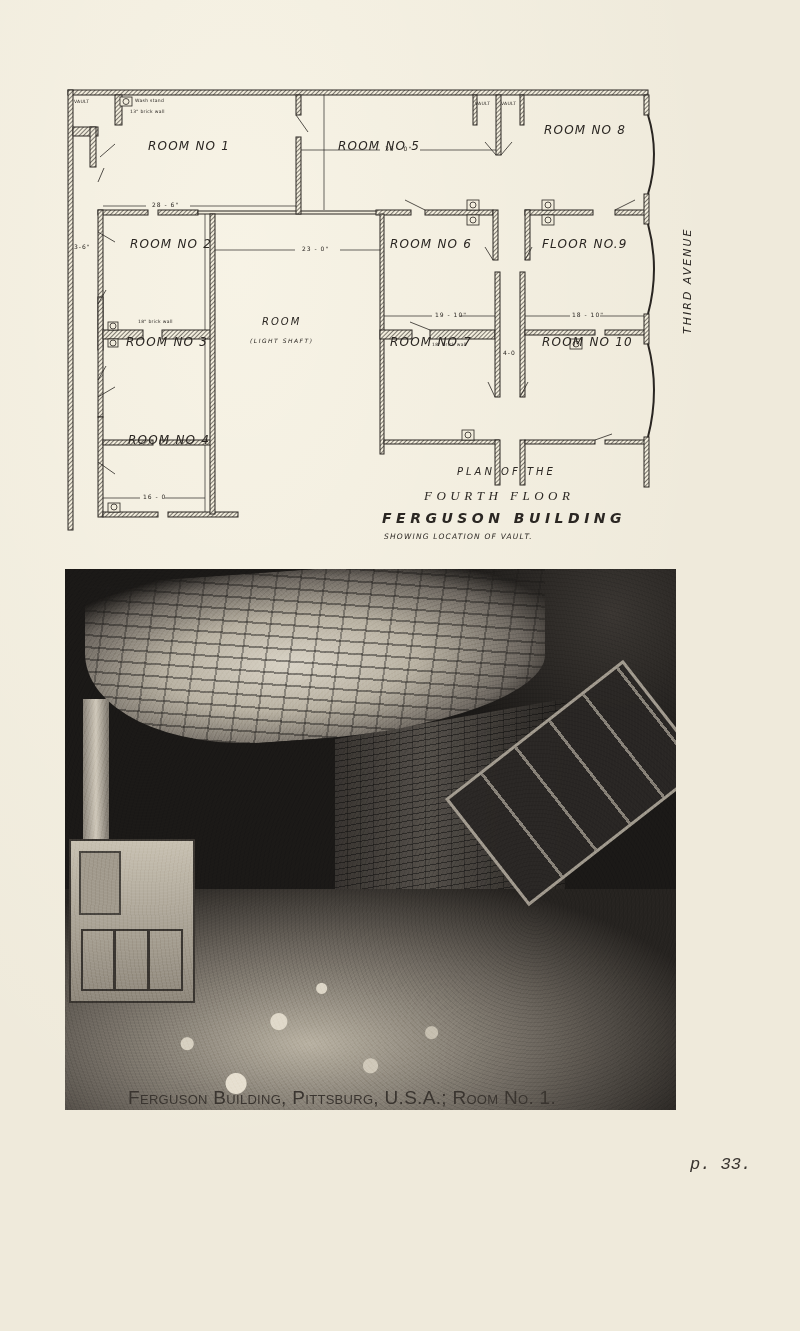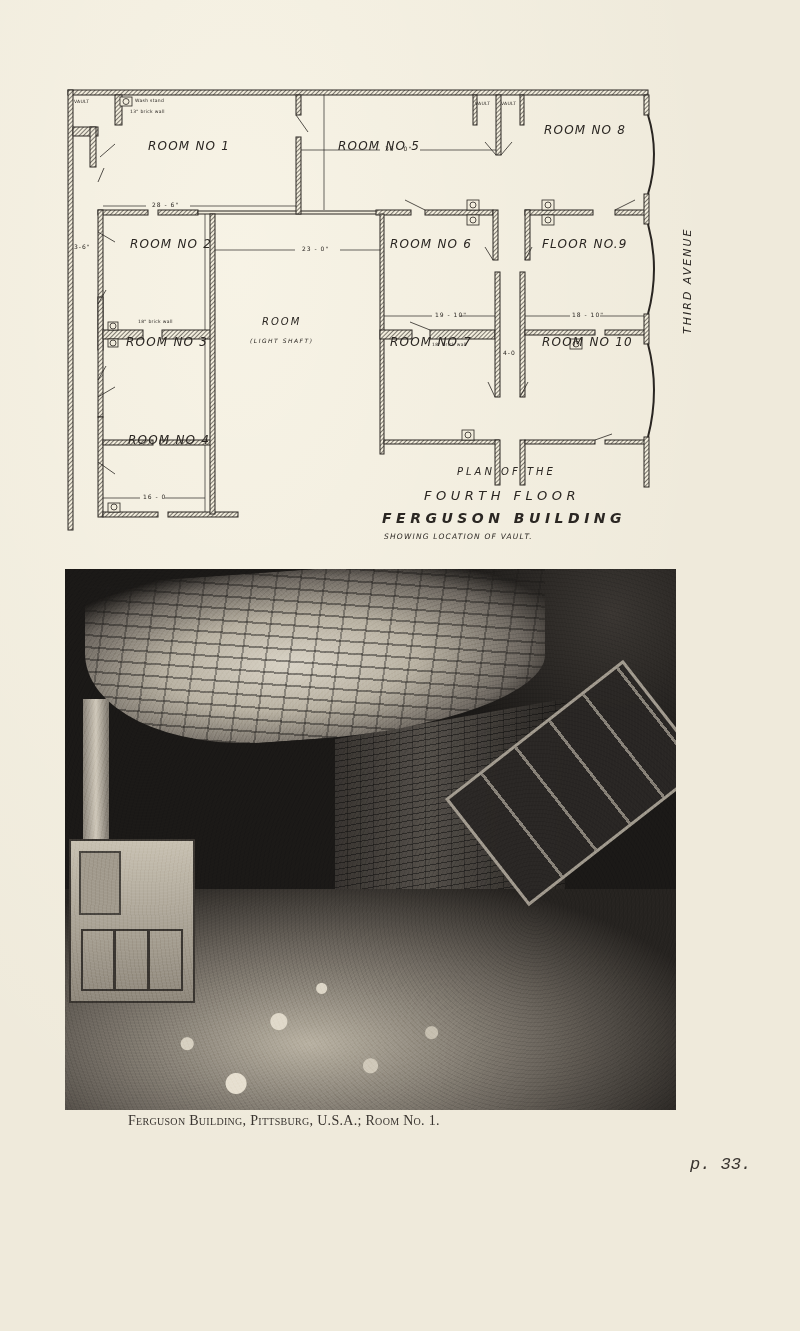--- a/index.html
+++ b/index.html
@@ -40,21 +40,21 @@
     position: absolute; left: 688px; top: 240px;
     transform: rotate(-90deg); transform-origin: left top;
     font-size: 11px; letter-spacing: 2px; font-style: italic;
     top: 334px; left: 682px;
   }
   .title1, .title2, .title3, .title4 {
     position: absolute; font-style: italic; color: #2b2723; white-space: nowrap;
     font-family: "DejaVu Sans", sans-serif; font-weight: 300;
   }
   .title1 { left: 457px; top: 466px; font-size: 10px; letter-spacing: 3px; }
-  .title2 { left: 424px; top: 488px; font-size: 13px; letter-spacing: 4.5px; }
+  .title2 { left: 424px; top: 488px; font-size: 13px; letter-spacing: 4.5px; font-family: Liberation Serif, serif; }
   .title3 { left: 382px; top: 510px; font-size: 14px; letter-spacing: 4.5px; font-weight: bold; }
   .title4 { left: 384px; top: 532px; font-size: 7.5px; letter-spacing: 1.2px; }
 
   
   .photo {
     position: absolute; left: 65px; top: 569px; width: 611px; height: 541px;
     background: #1b1917;
     overflow: hidden;
   }
   .photo .ceiling {
@@ -122,23 +122,23 @@
   .photo .grain {
     position: absolute; inset: 0;
     background:
       repeating-radial-gradient(circle at 13% 27%, rgba(255,255,255,0.04) 0 1px, transparent 1px 3px),
       repeating-radial-gradient(circle at 77% 63%, rgba(0,0,0,0.08) 0 1px, transparent 1px 4px);
     mix-blend-mode: overlay;
   }
 
   
   .caption {
-    position: absolute; left: 128px; top: 1113px;
-    font-family: Liberation Serif, serif;
-    font-size: 14px; color: #3a3530; white-space: nowrap;
+    position: absolute; left: 128px; top: 1087px;
+    font-family: Liberation Sans, sans-serif;
+    font-size: 19px; color: #3a3530; white-space: nowrap;
     font-variant: small-caps; letter-spacing: 0.3px;
   }
   .pageno {
     position: absolute; left: 690px; top: 1155px;
     font-family: Liberation Mono, monospace; font-style: italic;
     font-size: 17px; color: #3a3530;
   }
 </style>
 </head>
 <body>

